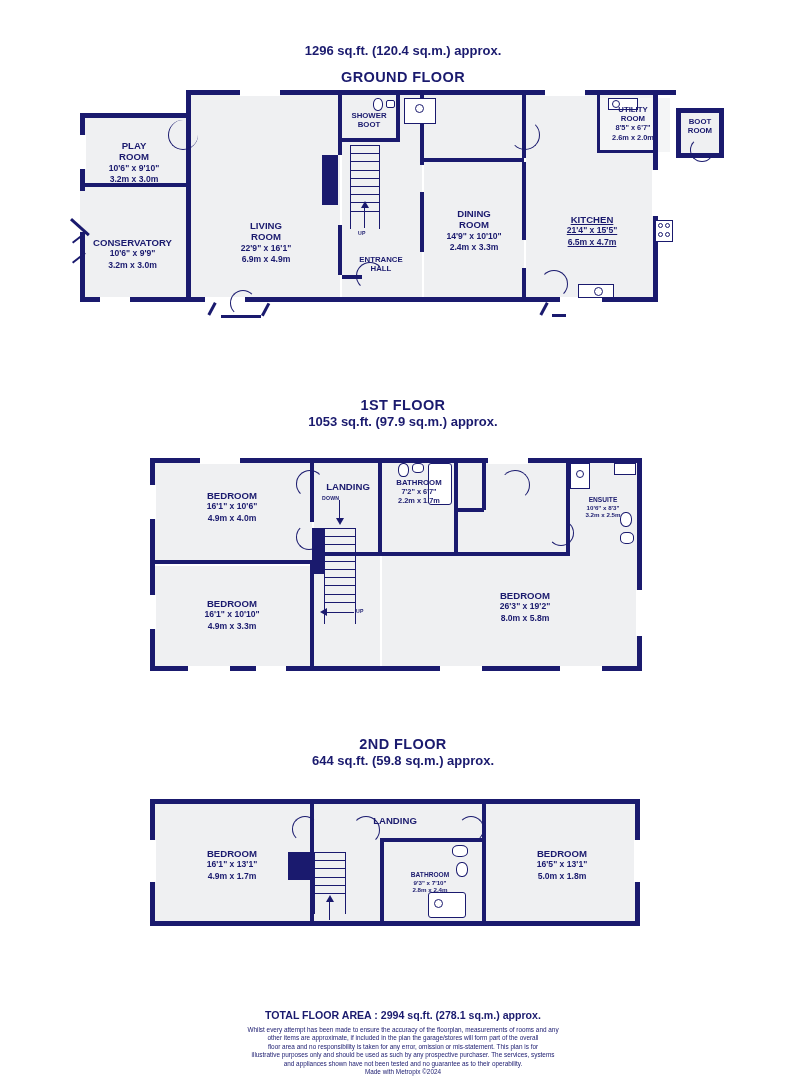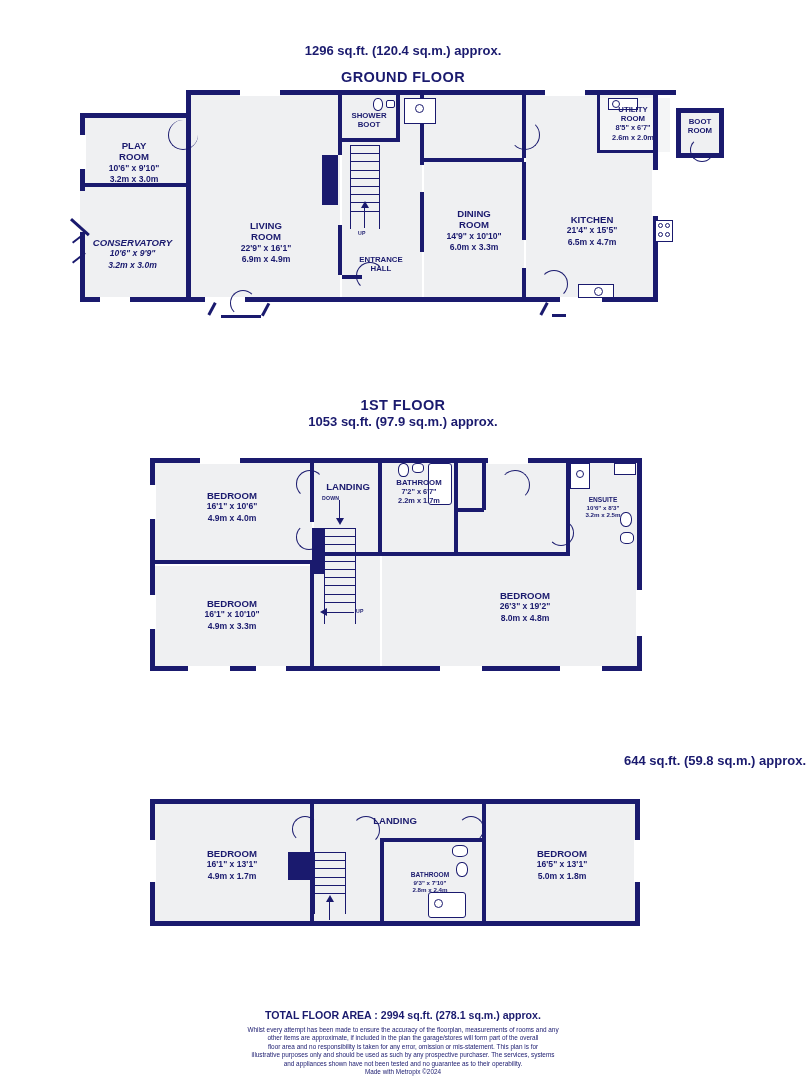--- a/index.html
+++ b/index.html
@@ -207,21 +207,21 @@
     <div class="door-arc" style="left:540px;top:270px;width:28px;height:28px;border-color:#1a1a6e #1a1a6e transparent transparent;"></div>
     <div class="door-arc" style="left:230px;top:290px;width:26px;height:26px;border-color:#1a1a6e transparent transparent #1a1a6e;"></div>
     <div class="door-arc" style="left:690px;top:138px;width:24px;height:24px;border-color:transparent transparent #1a1a6e #1a1a6e;"></div>
 
     <div class="label" style="left:82px;top:140px;width:104px;">
       <div class="nm"><span style="white-space:pre-line">PLAY
 ROOM</span></div>
       <div class="dim">10'6"  x 9'10"</div>
       <div class="dim">3.2m  x 3.0m</div>
     </div>
-    <div class="label" style="left:70px;top:237px;width:125px;font-style:italic;">
+    <div class="label" style="left:70px;top:237px;width:125px;">
       <div class="nm">CONSERVATORY</div>
       <div class="dim">10'6"  x 9'9"</div>
       <div class="dim">3.2m  x 3.0m</div>
     </div>
     <div class="label" style="left:196px;top:220px;width:140px;">
       <div class="nm"><span style="white-space:pre-line">LIVING
 ROOM</span></div>
       <div class="dim">22'9"  x 16'1"</div>
       <div class="dim">6.9m  x 4.9m</div>
     </div>
@@ -230,23 +230,23 @@
 BOOT</span></div>
     </div>
     <div class="label small" style="left:342px;top:255px;width:78px;">
       <div class="nm"><span style="white-space:pre-line">ENTRANCE
 HALL</span></div>
     </div>
     <div class="label" style="left:424px;top:208px;width:100px;">
       <div class="nm"><span style="white-space:pre-line">DINING
 ROOM</span></div>
       <div class="dim">14'9"  x 10'10"</div>
-      <div class="dim">6.0m  x 3.3m</div>
-    </div>
-    <div class="label" style="left:530px;top:214px;width:124px;">
+      <div class="dim">2.4m  x 3.3m</div>
+    </div>
+    <div class="label" style="left:530px;top:214px;width:124px;text-decoration:underline;">
       <div class="nm">KITCHEN</div>
       <div class="dim">21'4"  x 15'5"</div>
       <div class="dim">6.5m  x 4.7m</div>
     </div>
     <div class="label small" style="left:598px;top:105px;width:70px;">
       <div class="nm"><span style="white-space:pre-line">UTILITY
 ROOM</span></div>
       <div class="dim">8'5"  x 6'7"</div>
       <div class="dim">2.6m  x 2.0m</div>
     </div>
@@ -345,30 +345,31 @@
       <div class="nm">LANDING</div>
     </div>
     <div class="label small" style="left:382px;top:478px;width:74px;">
       <div class="nm">BATHROOM</div>
       <div class="dim">7'2"  x 6'7"</div>
       <div class="dim">2.2m  x 1.7m</div>
     </div>
     <div class="label" style="left:440px;top:590px;width:170px;">
       <div class="nm">BEDROOM</div>
       <div class="dim">26'3"  x 19'2"</div>
-      <div class="dim">8.0m  x 4.8m</div>
+      <div class="dim">8.0m  x 5.8m</div>
     </div>
     <div class="label tiny" style="left:566px;top:496px;width:74px;">
       <div class="nm">ENSUITE</div>
       <div class="dim">10'6"  x 8'3"</div>
       <div class="dim">3.2m  x 2.5m</div>
     </div>
   </div>
 
-  <div class="floor-sub" style="top:753px;text-align:right;">644 sq.ft. (59.8 sq.m.) approx.</div>
+  <div class="floor-title" style="top:736px;">2ND FLOOR</div>
+  <div class="floor-sub" style="top:753px;">644 sq.ft. (59.8 sq.m.) approx.</div>
 
   <div class="plan" style="left:0;top:0;width:806px;height:1000px;">
 
     <div class="room-fill" style="left:152px;top:801px;width:160px;height:124px;"></div>
     <div class="room-fill" style="left:314px;top:801px;width:170px;height:40px;"></div>
     <div class="room-fill" style="left:314px;top:841px;width:66px;height:84px;"></div>
     <div class="room-fill" style="left:382px;top:841px;width:102px;height:84px;"></div>
     <div class="room-fill" style="left:486px;top:801px;width:152px;height:124px;"></div>
 
     <div class="wall" style="left:150px;top:799px;width:490px;height:5px;"></div>

